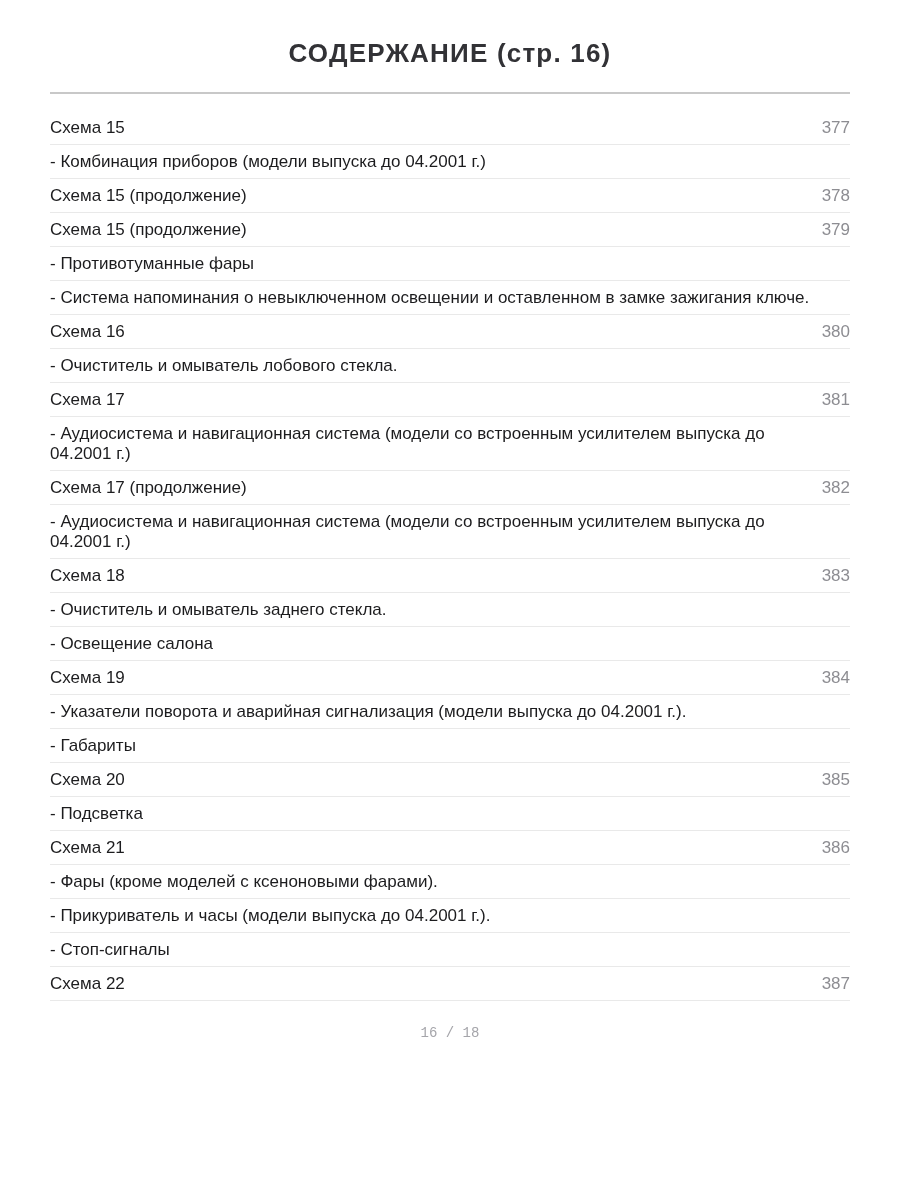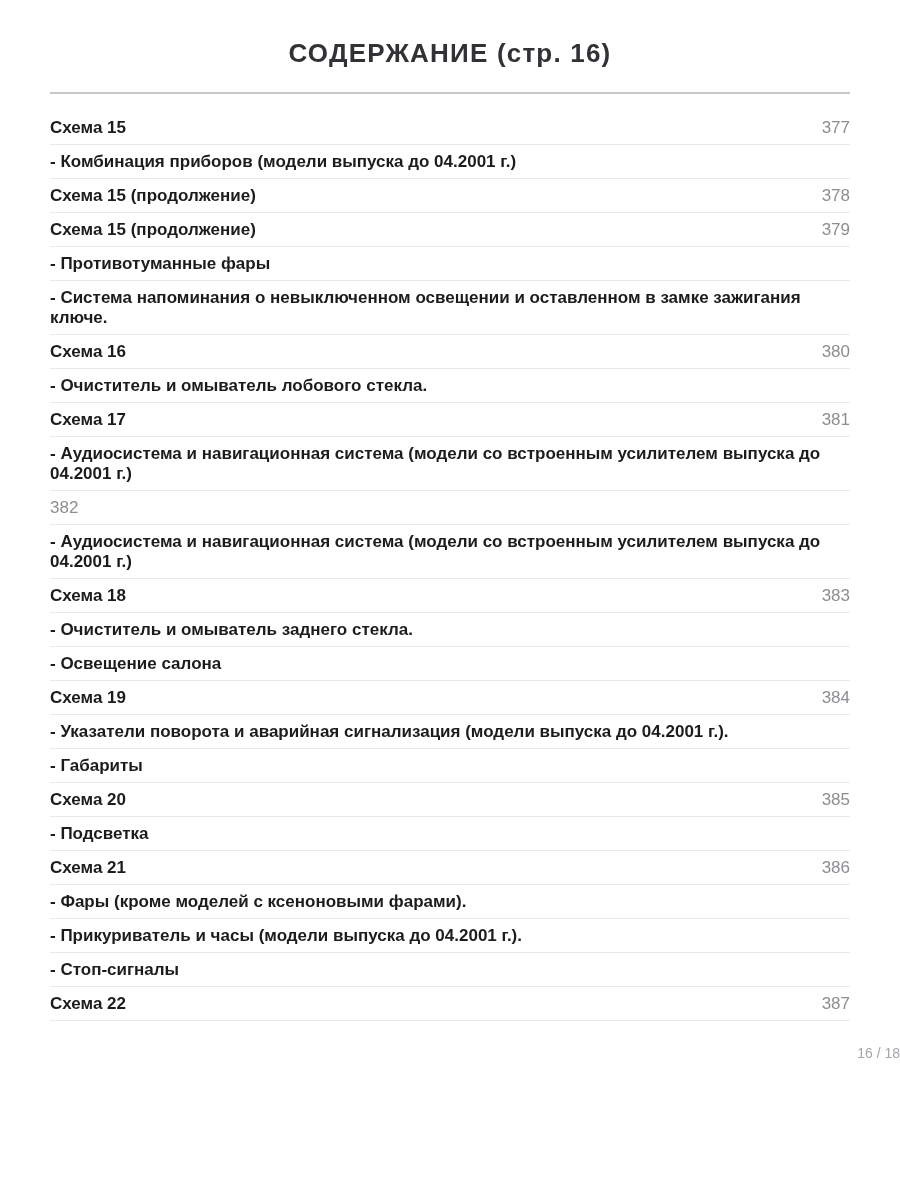--- a/index.html
+++ b/index.html
@@ -48,32 +48,33 @@
     display: flex;
     justify-content: space-between;
     align-items: flex-start;
     gap: 24px;
     padding: 6.5px 0;
     border-bottom: 1px solid var(--c-divider);
     font-size: 17px;
     line-height: 20px;
     color: var(--c-text);
   }
-  .row .label { flex: 1 1 auto; font-weight: bold; }
+  .row .label { flex: 1 1 auto; }
   .row .pagenum {
     flex: 0 0 auto;
     color: var(--c-pagenum);
     white-space: nowrap;
   }
   .footer {
     margin-top: 24px;
-    text-align: right;
+    text-align: center;
     font-size: 14px;
     line-height: 17px;
     color: var(--c-footer);
+    font-family: Liberation Mono, monospace;
   }
 </style>
 </head>
 <body>
 
 <div class="page">
   <h1 class="title">СОДЕРЖАНИЕ (стр. 16)</h1>
   <div class="rule"></div>
   <div class="toc">
       <div class="row">
@@ -110,20 +111,21 @@
   </div>
       <div class="row">
     <span class="label">Схема 17</span>
     <span class="pagenum">381</span>
   </div>
       <div class="row">
     <span class="label">- Аудиосистема и навигационная система (модели со встроенным усилителем выпуска до 04.2001 г.)</span>
     <span class="pagenum"></span>
   </div>
       <div class="row">
+    <span class="label">Схема 17 (продолжение)</span>
     <span class="pagenum">382</span>
   </div>
       <div class="row">
     <span class="label">- Аудиосистема и навигационная система (модели со встроенным усилителем выпуска до 04.2001 г.)</span>
     <span class="pagenum"></span>
   </div>
       <div class="row">
     <span class="label">Схема 18</span>
     <span class="pagenum">383</span>
   </div>

